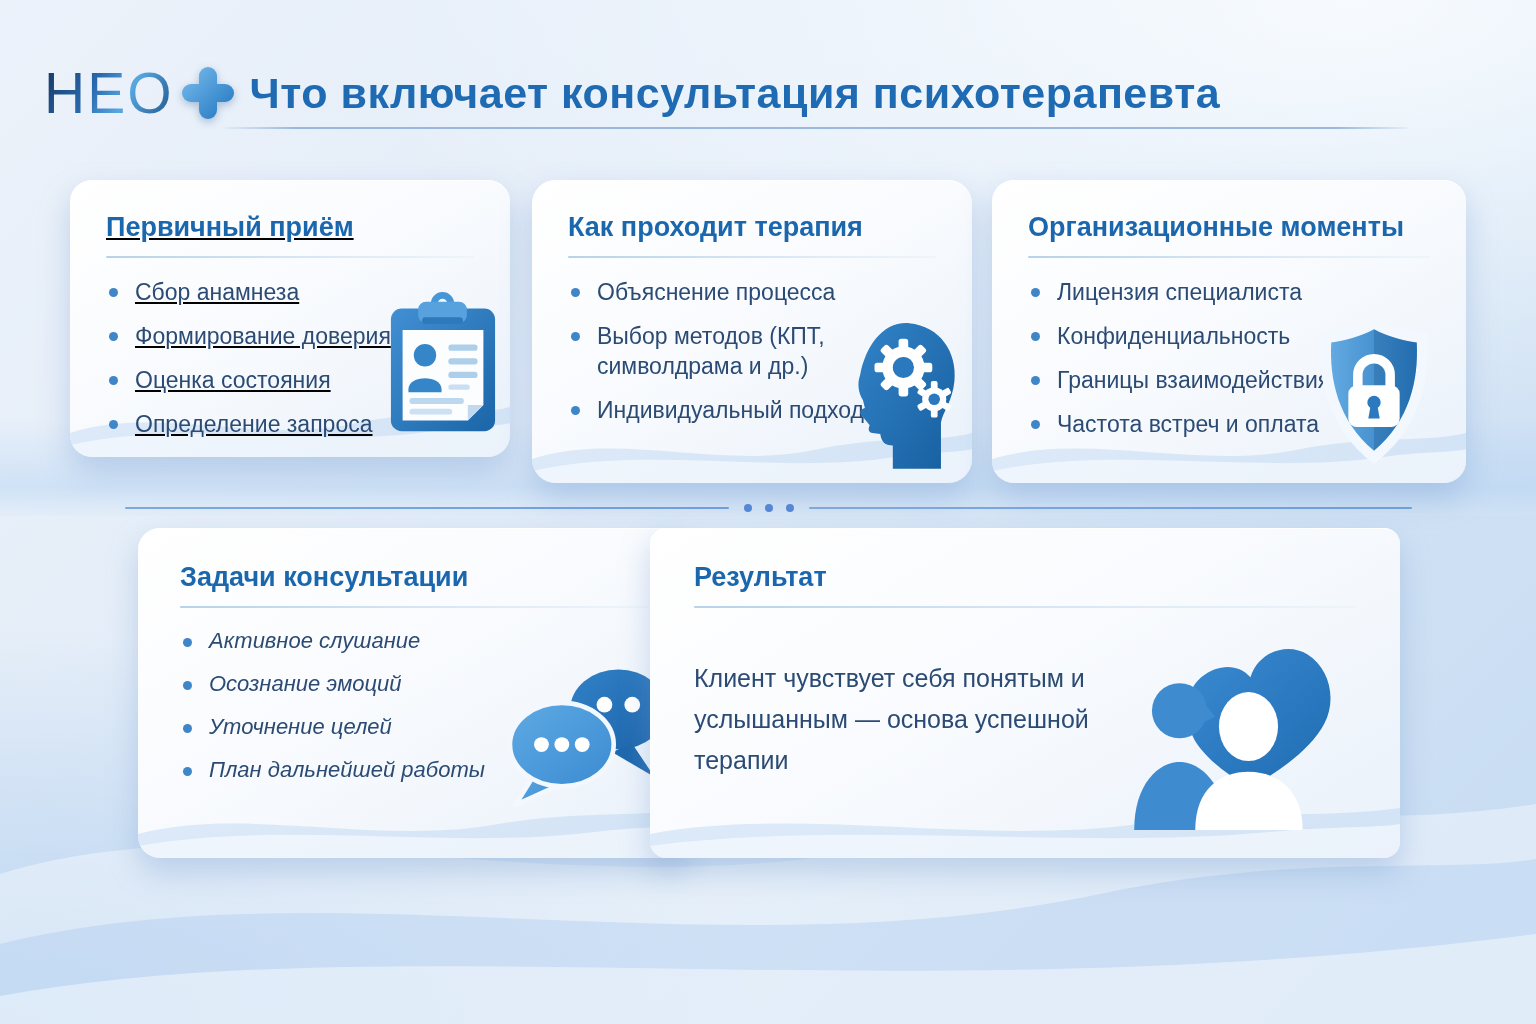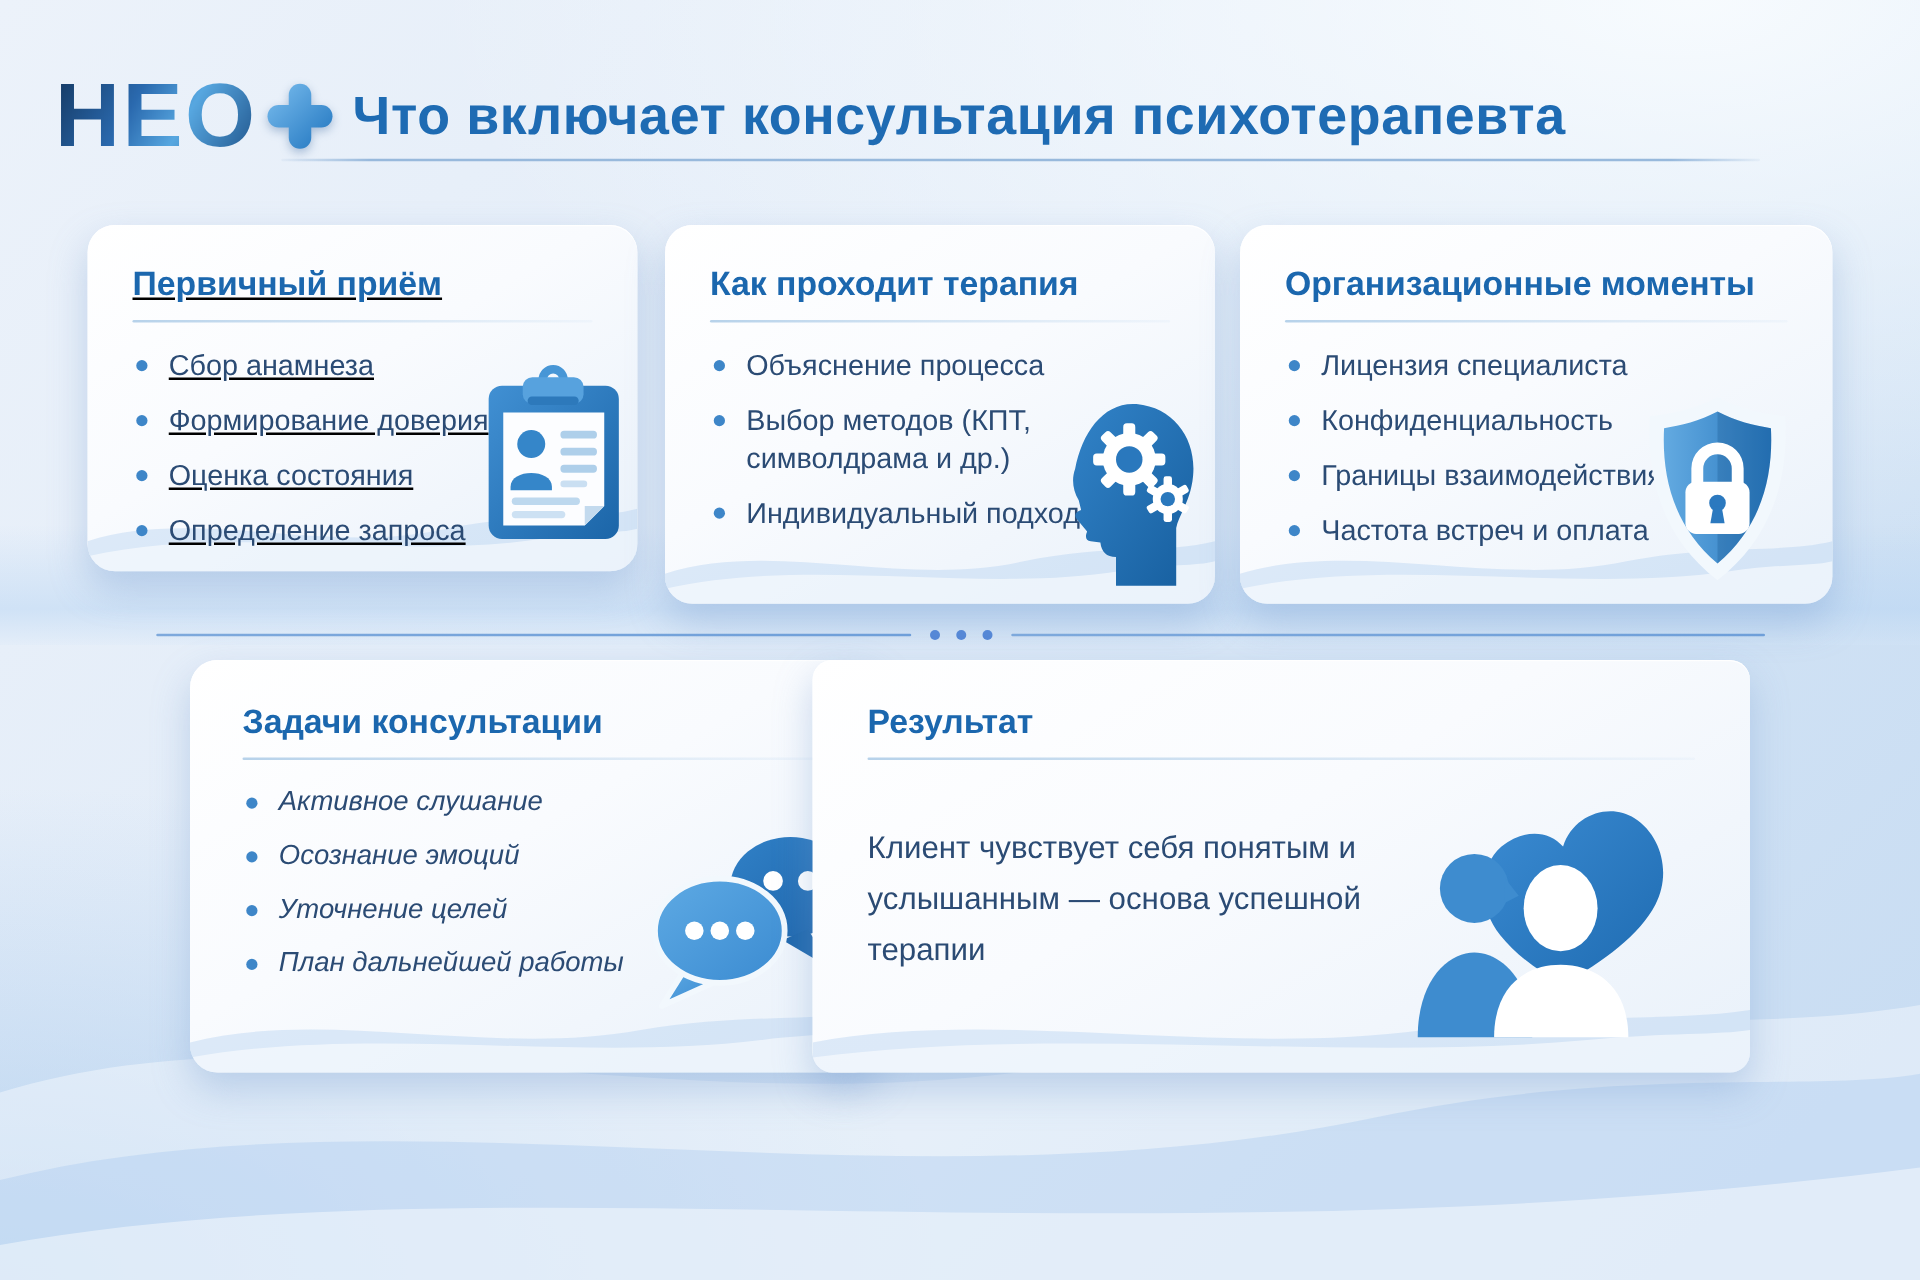--- a/index.html
+++ b/index.html
@@ -14,21 +14,21 @@
   }
   
   .bg-waves { position:absolute; left:0; bottom:0; width:1536px; height:300px; z-index:0; }
   .mid-band { position:absolute; left:0; right:0; top:420px; height:96px; z-index:0;
     background:linear-gradient(to bottom, rgba(184,213,243,0) 0%, rgba(184,213,243,.5) 70%, rgba(214,231,248,.2) 100%); }
 
   
   .header { position:absolute; left:44px; top:48px; right:0; height:90px; z-index:2; display:flex; align-items:center; }
   .logo { display:flex; align-items:center; }
   .logo-text {
-    font-size:72px; font-weight:700; letter-spacing:2px; line-height:1;
+    font-size:57px; font-weight:400; letter-spacing:2px; line-height:1;
     background:linear-gradient(120deg,#14375f 0%,#2a69ae 38%,#57a7e0 62%,#1c4f86 100%);
     -webkit-background-clip:text; background-clip:text; color:transparent;
   }
   .logo-plus { position:relative; width:52px; height:52px; margin-left:8px; filter:drop-shadow(0 3px 4px rgba(40,90,150,.35)); }
   .logo-plus .h { position:absolute; left:0; top:17px; width:52px; height:18px; border-radius:9px;
     background:linear-gradient(135deg,#6cb2e7,#2e80c6); }
   .logo-plus .v { position:absolute; left:17px; top:0; width:18px; height:52px; border-radius:9px;
     background:linear-gradient(135deg,#6cb2e7,#2e80c6); }
   .page-title { margin-left:16px; font-size:43px; font-weight:700; color:#1e6bb3; letter-spacing:.5px; }
   .header-rule { position:absolute; left:225px; top:127px; width:1183px; height:2px; z-index:2; border-radius:1px;
@@ -43,23 +43,23 @@
   .card-rule { height:2px; margin:13px 0 19px; border-radius:1px;
     background:linear-gradient(to right,#b7d2ea 0%, rgba(190,215,240,.12) 100%); }
   .card-list { list-style:none; }
   .card-list li { display:flex; align-items:flex-start; font-size:23px; line-height:30px; color:#2b4b74; margin-bottom:14px; }
   .card-list li::before { content:""; flex:none; width:9px; height:9px; border-radius:50%;
     background:#3e86c8; margin:11px 17px 0 3px; }
   .card.c4 .card-list li { font-size:22px; line-height:28px; margin-bottom:15px;font-style:italic; }
   .result-text { margin-top:50px; width:440px; font-size:25px; line-height:41px; color:#2b4b74; }
 
   #card1 { left:70px;  top:180px; width:440px; height:277px;text-decoration:underline; }
-  #card2 { left:532px; top:180px; width:440px; height:303px; }
+  #card2 { left:532px; top:180px; width:440px; height:303px;border-radius:24px; }
   #card3 { left:992px; top:180px; width:474px; height:303px; }
-  #card4 { left:152px; top:528px; width:553px; height:330px; }
+  #card4 { left:138px; top:528px; width:553px; height:330px; }
   #card5 { left:650px; top:528px; width:750px; height:330px;border-radius:16px; }
 
   #card2 .card-list { width:340px; }
 
   .card-wave { position:absolute; left:0; right:0; bottom:0; height:74px; z-index:1; pointer-events:none; }
   .card-wave svg { width:100%; height:100%; display:block; }
 
   .card-icon { position:absolute; z-index:3; pointer-events:none; }
   .icon-clipboard { right:6px;  bottom:20px; width:122px; height:146px; }
   .icon-head     { right:6px;  bottom:14px; width:130px; height:150px; }

